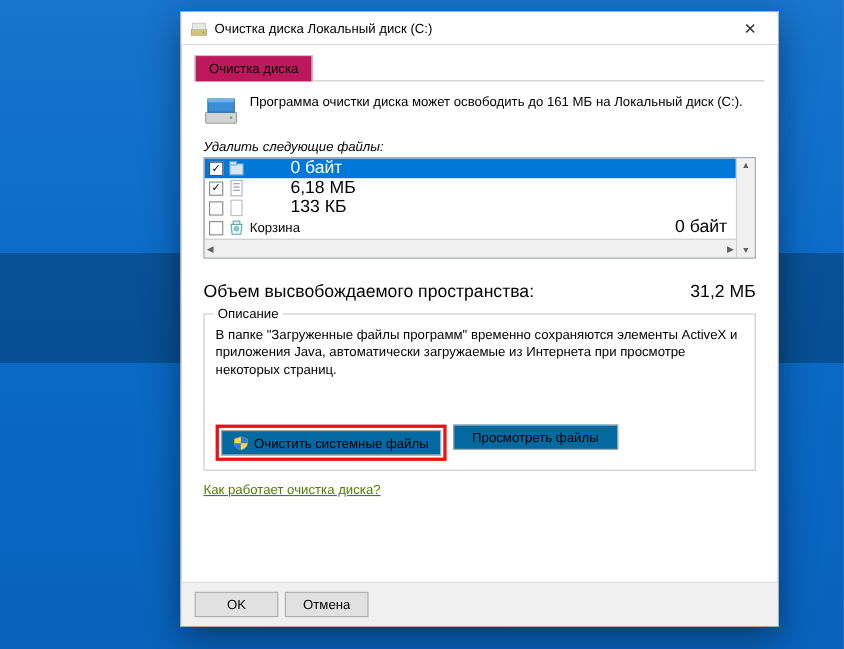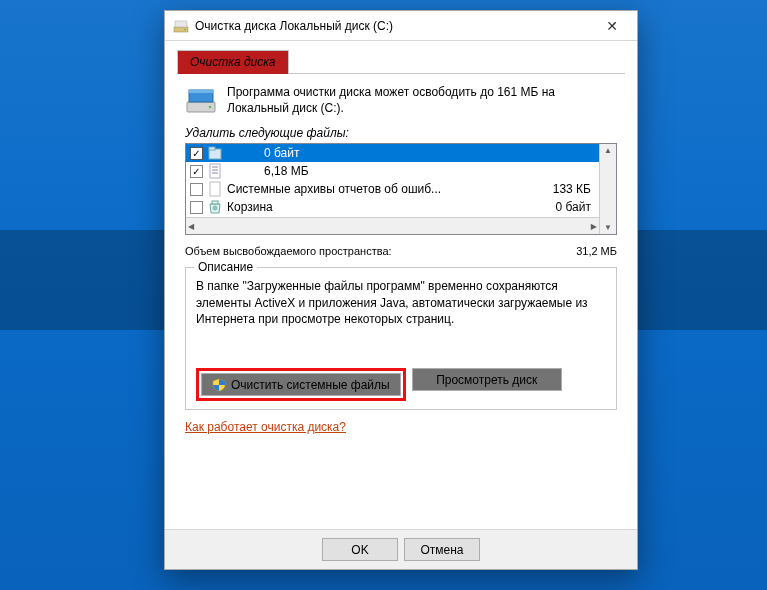--- a/index.html
+++ b/index.html
@@ -9,21 +9,21 @@
       width: 767px; height: 590px;
       background: #0a6bc8;
       position: relative; overflow: hidden;
     }
     .wallpaper { position: absolute; inset: 0; background: linear-gradient(180deg, #1874cc 0%, #0a6bc8 45%, #0962bb 100%); }
     .wallpaper::before { content:''; position: absolute; left:0; right:0; top:230px; height:100px; background: rgba(0,0,0,0.25); }
     .wallpaper::after { content:''; position: absolute; left:320px; top:130px; width:180px; height:300px; background: rgba(255,255,255,0.15); transform: skewX(-20deg); }
     .beam2 { position: absolute; left:260px; top:120px; width:140px; height:320px; background: rgba(255,255,255,0.08); transform: skewX(20deg); }
 
     .dialog {
-      position: absolute; left:164px; top:10px; width:474px; height:560px;
+      position: absolute; left:164px; top:10px; width:544px; height:560px;
       background: #fff; border:1px solid #a8a8a8;
       box-shadow: 0 10px 30px rgba(0,0,0,0.4);
       display: flex; flex-direction: column;
     }
     .titlebar {
       display: flex; align-items: center; height: 30px; padding: 0 6px 0 8px;
       border-bottom: 1px solid #d8d8d8; background: #fff;
     }
     .title-icon { width:16px; height:16px; margin-right:6px; position:relative; }
     .title-icon svg { width:16px; height:16px; }
@@ -31,65 +31,65 @@
     .close-btn { width:38px; height:26px; display:flex; align-items:center; justify-content:center; cursor:default; }
     .close-x { font-size:14px; line-height:1; color:#333; font-weight:300; }
 
     .body { flex:1; padding: 8px 12px 10px; display:flex; flex-direction:column; }
     .tabstrip { display:flex; border-bottom:1px solid #c5c5c5; }
     .tab {
       padding: 4px 12px 5px; font-size:12px; background:#fff;
       border:1px solid #c5c5c5; border-bottom:none;
       position:relative; top:1px;
     }
-    .tab.active { background:#b91c1c;font-style:italic; }
+    .tab.active { background:#be185d; }
 
     .tabcontent { flex:1; padding:10px 8px 6px; display:flex; flex-direction:column; }
     .intro { display:flex; gap:10px; margin-bottom:10px; }
     .disk-icon { width:32px; height:32px; flex-shrink:0; }
     .intro-text { font-size:12px; line-height:1.35; color:#000; }
 
     .list-label { font-size:12px; margin-bottom:3px;font-style:italic; }
     .list-wrap { border:1px solid #828790; height:92px; position:relative; display:flex; }
     .list { flex:1; overflow:hidden; }
     .list-row {
       display:flex; align-items:center; height:18px; padding:0 4px; gap:4px;
     }
     .list-row.selected { background:#0078d7; color:#fff; }
     .chk { width:13px; height:13px; border:1px solid #888; background:#fff; display:flex; align-items:center; justify-content:center; font-size:10px; color:#000; flex-shrink:0;}
     .list-row.selected .chk { border-color:#555; }
     .row-icon { width:16px; height:16px; flex-shrink:0; }
     .row-name { flex:1; font-size:12px; overflow:hidden; white-space:nowrap; text-overflow:ellipsis; }
-    .row-size { font-size:12px; padding-right:4px; white-space:nowrap;padding-left:37px; }
+    .row-size { font-size:16px; padding-right:4px; white-space:nowrap;padding-left:37px; }
     .vscroll { width:17px; background:#f0f0f0; border-left:1px solid #cdcdcd; display:flex; flex-direction:column; align-items:center; justify-content:space-between; }
     .sarrow { font-size:8px; color:#606060; padding:2px 0; }
     .hscroll { position:absolute; left:0; right:17px; bottom:0; height:17px; background:#f0f0f0; border-top:1px solid #cdcdcd; display:flex; align-items:center; justify-content:space-between; padding:0 2px; }
     .harrow { font-size:8px; color:#606060; }
 
-    .total-row { display:flex; margin-top:10px; font-size:11px;align-items:center; }
+    .total-row { display:flex; margin-top:22px; font-size:16px;align-items:center; }
     .total-row .tl { flex:1; }
     .total-row .tv { }
 
     .groupbox { border:1px solid #c8c8c8; margin-top:10px; padding:10px 10px 8px; position:relative; }
     .groupbox .legend { position:absolute; top:-8px; left:8px; background:#fff; padding:0 4px; font-size:12px;text-align:center; }
     .desc-text { font-size:12px; line-height:1.35; color:#000; min-height:62px; }
 
     .action-row { display:flex; gap:6px; margin-top:28px; }
     .btn {
       height:23px; padding:0 10px; font-size:12px;
-      background:#737373; border:1px solid #adadad;
+      background:#0369a1; border:1px solid #adadad;
       display:flex; align-items:center; justify-content:center; gap:5px;
       cursor:default;
     }
     .highlight { border:3px solid #e11; padding:2px; }
     .shield { width:14px; height:14px; flex-shrink:0; }
 
-    .link { color:#c2410c; text-decoration:underline; font-size:12px; margin-top:10px; display:inline-block; }
-
-    .footer { border-top:1px solid #d8d8d8; padding:8px 12px; display:flex; justify-content:center; gap:6px; background:#f0f0f0; }
+    .link { color:#4d7c0f; text-decoration:underline; font-size:12px; margin-top:10px; display:inline-block; }
+
+    .footer { border-top:1px solid #d8d8d8; padding:8px 12px; display:flex; justify-content:flex-start; gap:6px; background:#f0f0f0; }
     .footer .btn { min-width:76px; justify-content:center; background:#e1e1e1; }
   </style>
 </head>
 <body>
 
 <div class="wallpaper">
     <div class="beam2"></div>
   </div>
 
 <div class="dialog">
@@ -144,21 +144,20 @@
                   <line x1="5" y1="7" x2="11" y2="7" stroke="#88a"></line>
                   <line x1="5" y1="10" x2="11" y2="10" stroke="#88a"></line>
                 </svg></span>
               <span class="row-size">6,18 МБ</span>
             </div>
             <div class="list-row">
               <span class="chk"></span>
               <span class="row-icon"><svg viewBox="0 0 16 16">
                   <rect x="3" y="1" width="10" height="14" fill="#fff" stroke="#bbb"></rect>
                 </svg></span>
-              <span class="row-name">Системные архивы отчетов об ошиб...</span>
               <span class="row-size">133 КБ</span>
             </div>
             <div class="list-row">
               <span class="chk"></span>
               <span class="row-icon"><svg viewBox="0 0 16 16">
                   <path d="M3 5 L13 5 L12 14 L4 14 Z" fill="#e8f0f8" stroke="#6a9"></path>
                   <rect x="5" y="2" width="6" height="3" fill="#e8f0f8" stroke="#6a9"></rect>
                   <circle cx="8" cy="9" r="2.5" fill="#4a9" opacity="0.6"></circle>
                 </svg></span>
               <span class="row-name">Корзина</span>
@@ -191,21 +190,21 @@
                 <svg viewBox="0 0 14 14">
                     <path d="M7 1 L13 3 V7 C13 10 10 12.5 7 13 C4 12.5 1 10 1 7 V3 Z" fill="#ffd54a" stroke="#c9a20a" stroke-width="0.5"></path>
                     <path d="M7 1 L13 3 V7 H7 Z" fill="#2f7dd1"></path>
                     <path d="M7 13 C4 12.5 1 10 1 7 H7 Z" fill="#2f7dd1"></path>
                   </svg>
               </span>
               <span>Очистить системные файлы</span>
             </button>
           </span>
           <button class="btn" style="min-width:150px">
-            <span>Просмотреть диск</span>
+            <span>Просмотреть файлы</span>
           </button>
         </div>
       </div>
 
       <a class="link">Как работает очистка диска?</a>
     </div>
   </div>
 
   <div class="footer">
     <button class="btn">

